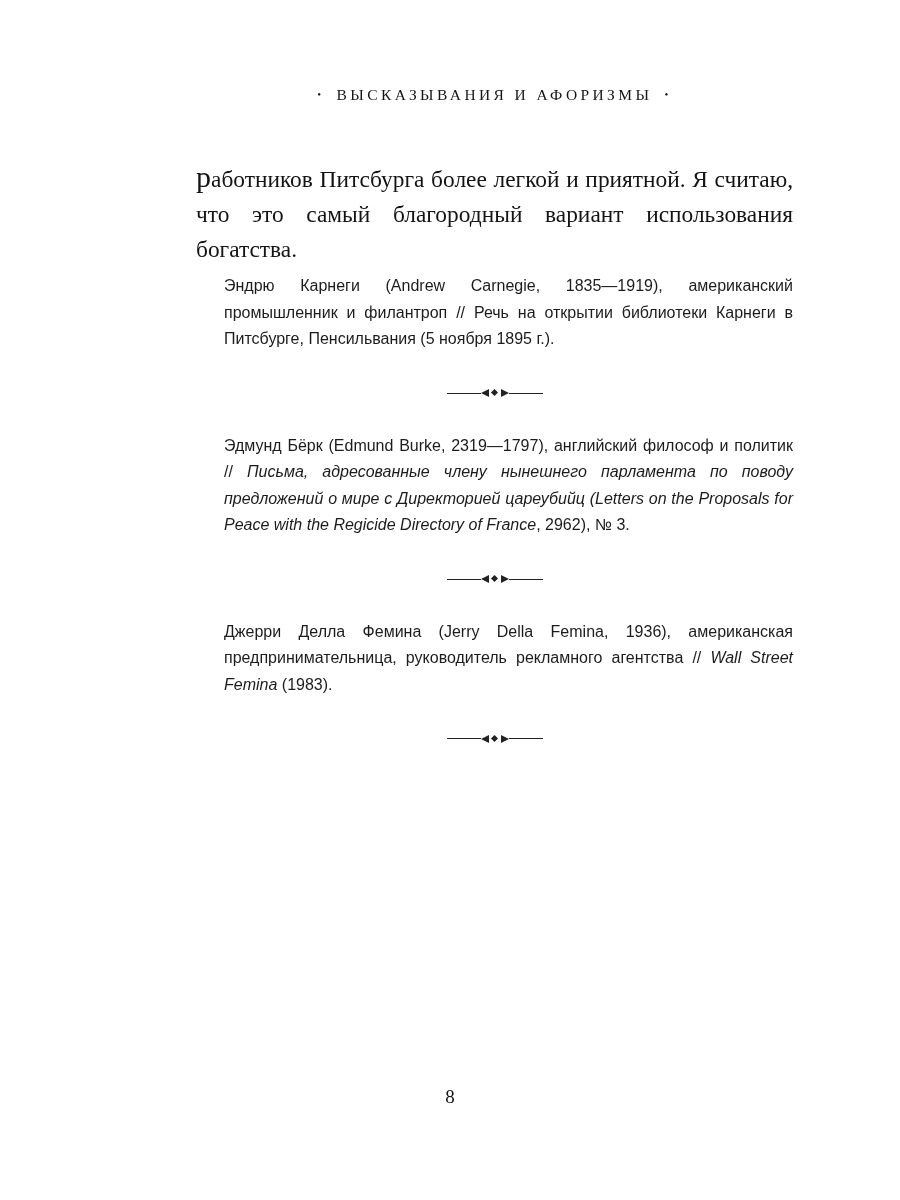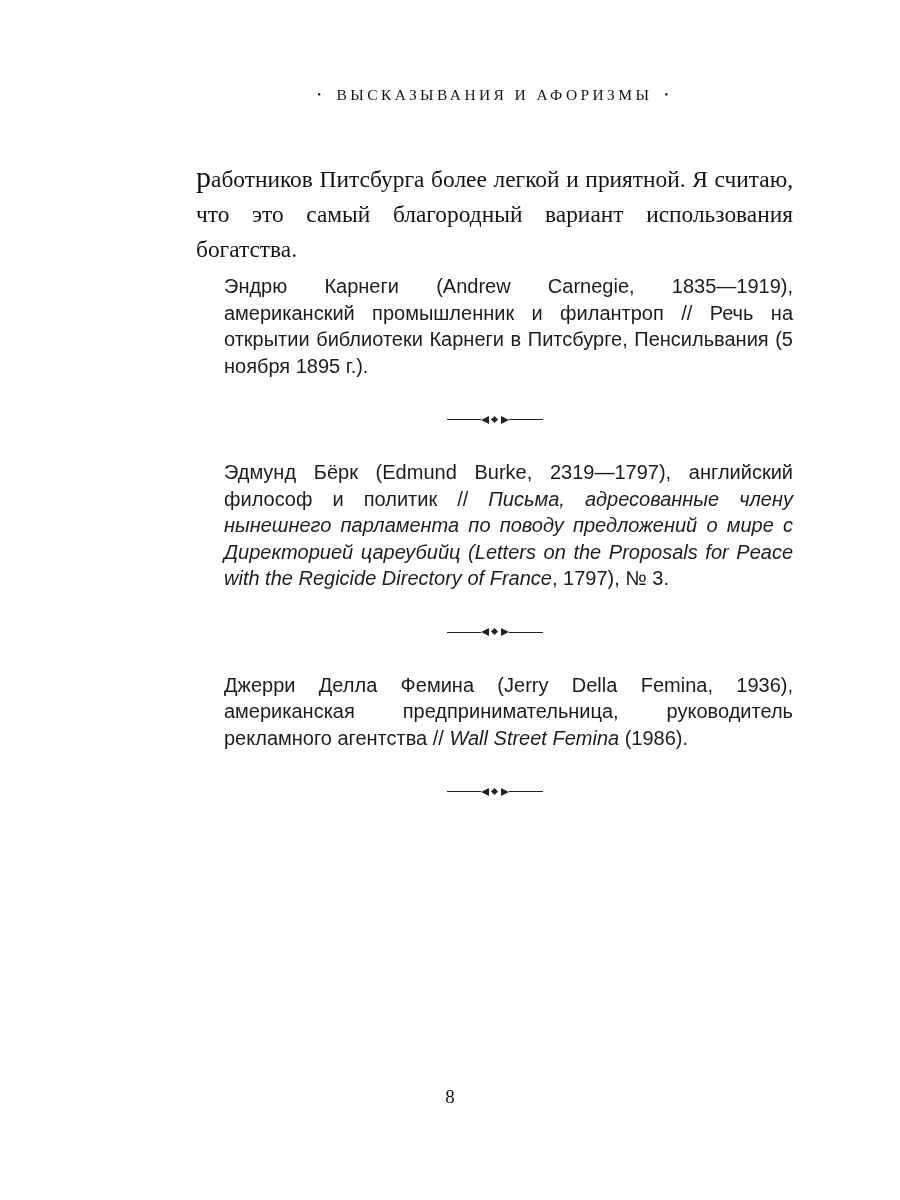--- a/index.html
+++ b/index.html
@@ -50,21 +50,21 @@
     margin: 0;
     color: #141414;
     hyphens: manual;
   }
   .quote .dropcapish {
     font-size: 30px;
     line-height: 0;
   }
   .source {
     font-family: "Liberation Sans", sans-serif;
-    font-size: 20px;
+    font-size: 16px;
     line-height: 26.5px;
     text-align: justify;
     text-align-last: left;
     margin: 6px 0 0 28px;
     color: #1c1c1c;
   }
   .source em {
   }
 
   .divider {
@@ -138,33 +138,33 @@
 
   <div class="divider">
     <span class="line left"></span>
     <span class="tri l"></span>
     <span class="dot"></span>
     <span class="tri r"></span>
     <span class="line right"></span>
   </div>
 
   <div class="entry entry-2">
-    <p class="source"><span>Эдмунд Бёрк (Edmund Burke, 2319—1797), английский философ и политик // </span><em>Письма, адресованные члену нынешнего парламента по поводу предложений о мире с Директорией цареубийц (Letters on the Proposals for Peace with the Regicide Directory of France</em><span>, 1797), № 3.</span></p>
+    <p class="source"><span>Эдмунд Бёрк (Edmund Burke, 2319—1797), английский философ и политик // </span><em>Письма, адресованные члену нынешнего парламента по поводу предложений о мире с Директорией цареубийц (Letters on the Proposals for Peace with the Regicide Directory of France</em><span>, 2962), № 3.</span></p>
   </div>
 
   <div class="divider">
     <span class="line left"></span>
     <span class="tri l"></span>
     <span class="dot"></span>
     <span class="tri r"></span>
     <span class="line right"></span>
   </div>
 
   <div class="entry entry-3">
-    <p class="source"><span>Джерри Делла Фемина (Jerry Della Femina, 1936), американская предпринимательница, руководитель рекламного агентства // </span><em>Wall Street Femina</em><span> (1986).</span></p>
+    <p class="source"><span>Джерри Делла Фемина (Jerry Della Femina, 1936), американская предпринимательница, руководитель рекламного агентства // </span><em>Wall Street Femina</em><span> (1983).</span></p>
   </div>
 
   <div class="divider">
     <span class="line left"></span>
     <span class="tri l"></span>
     <span class="dot"></span>
     <span class="tri r"></span>
     <span class="line right"></span>
   </div>
 

